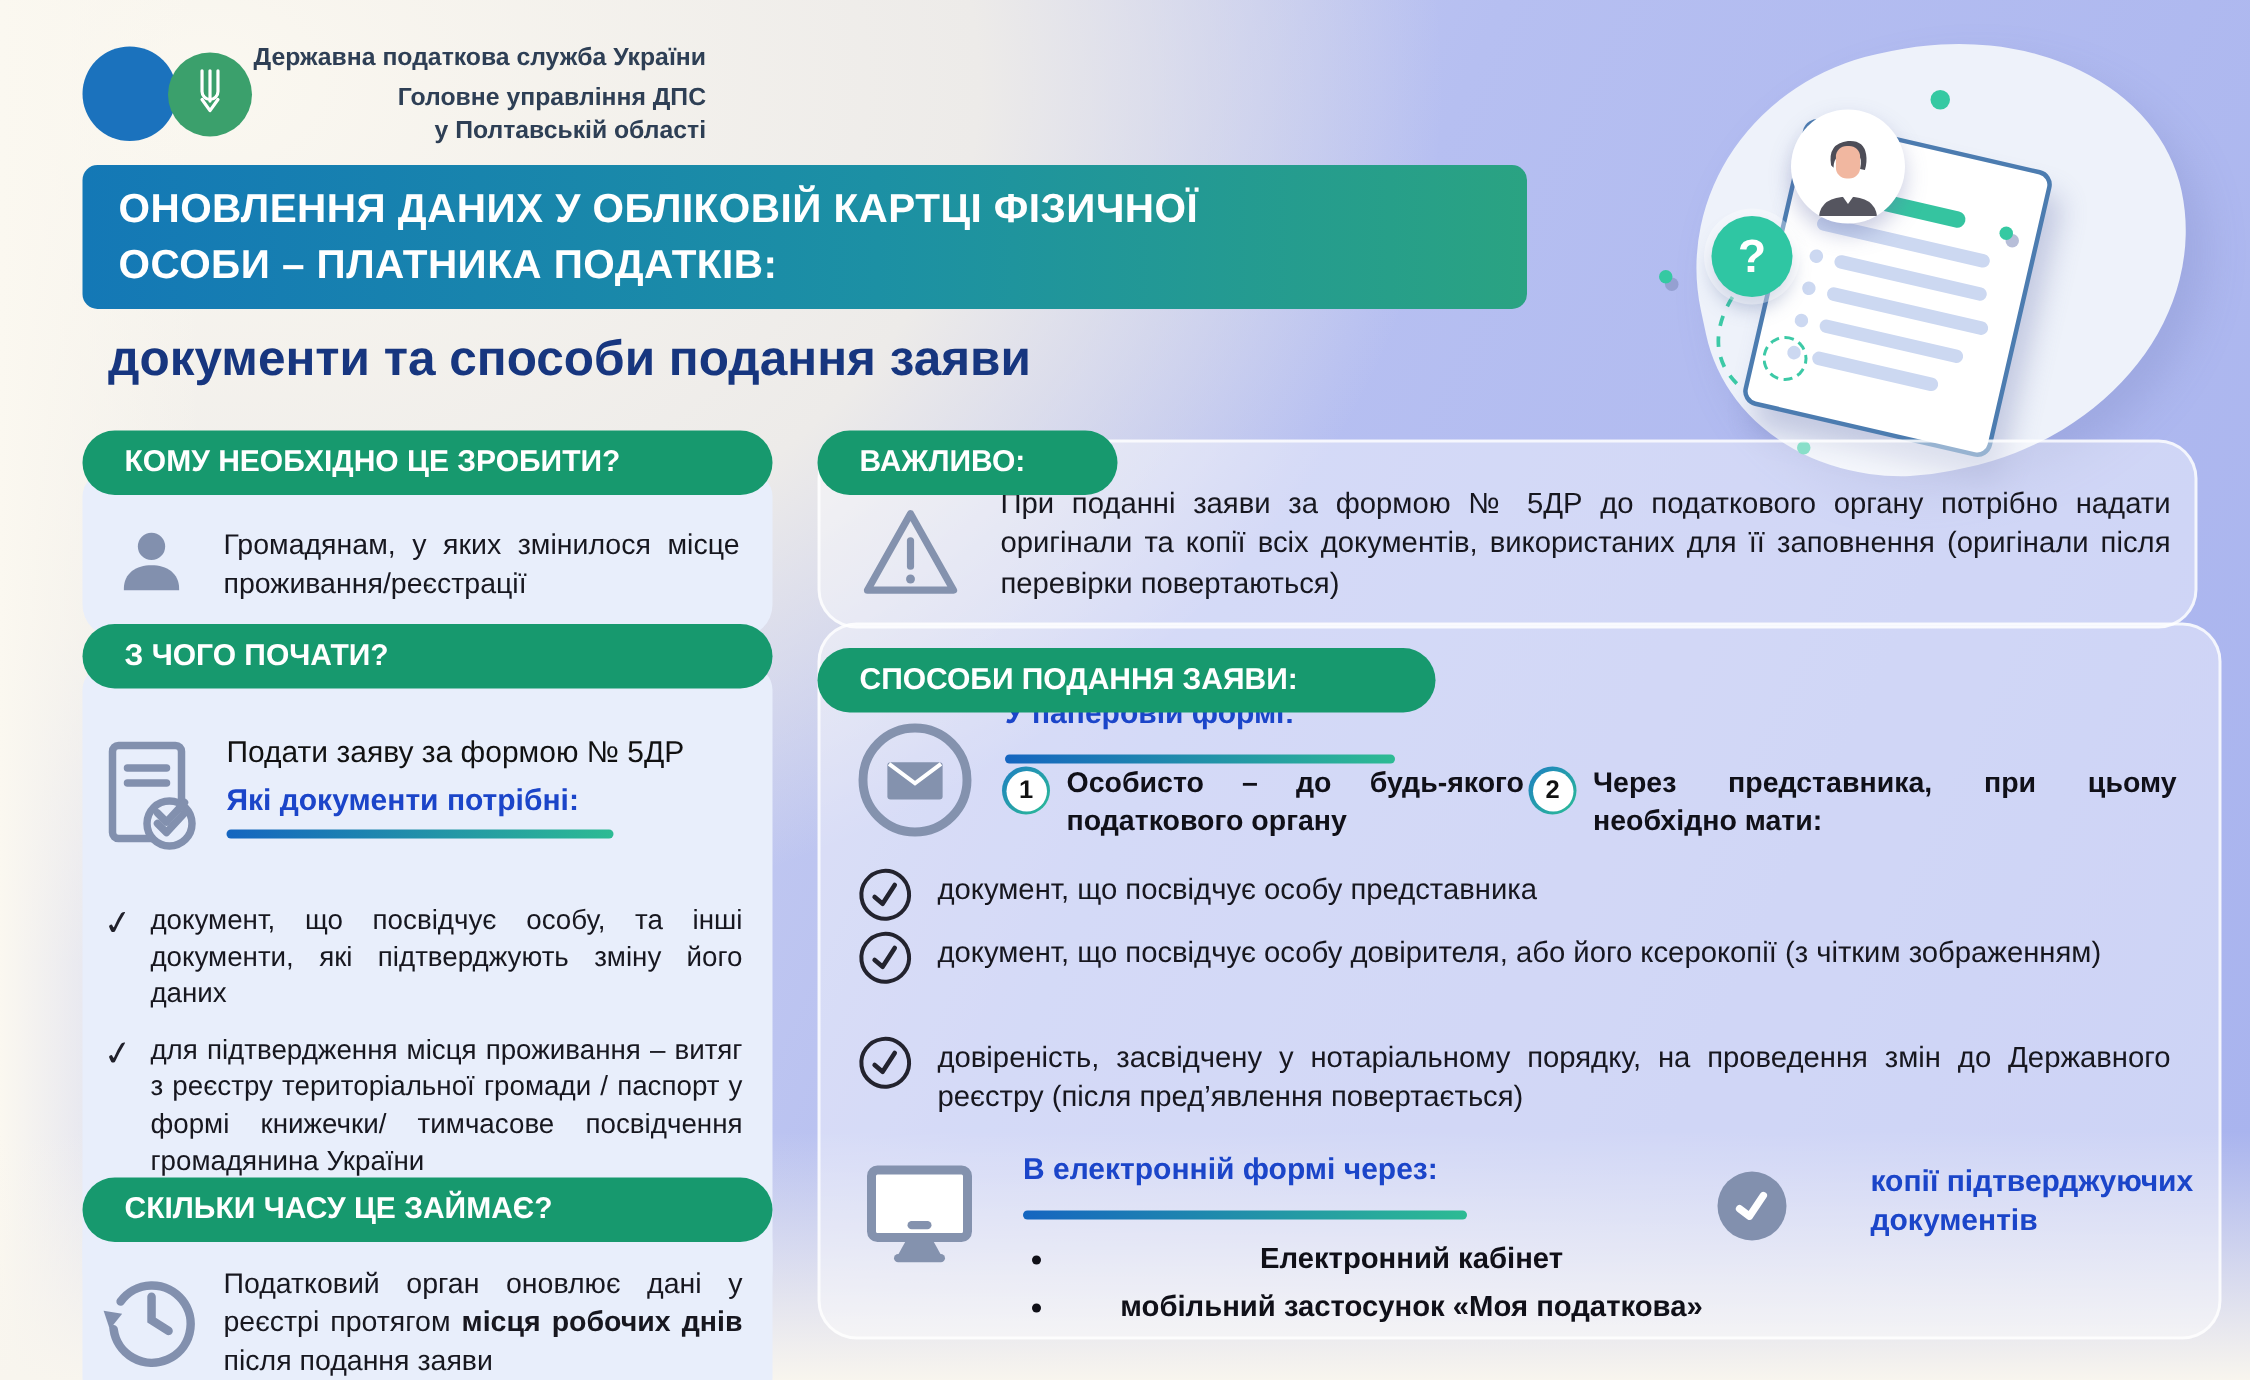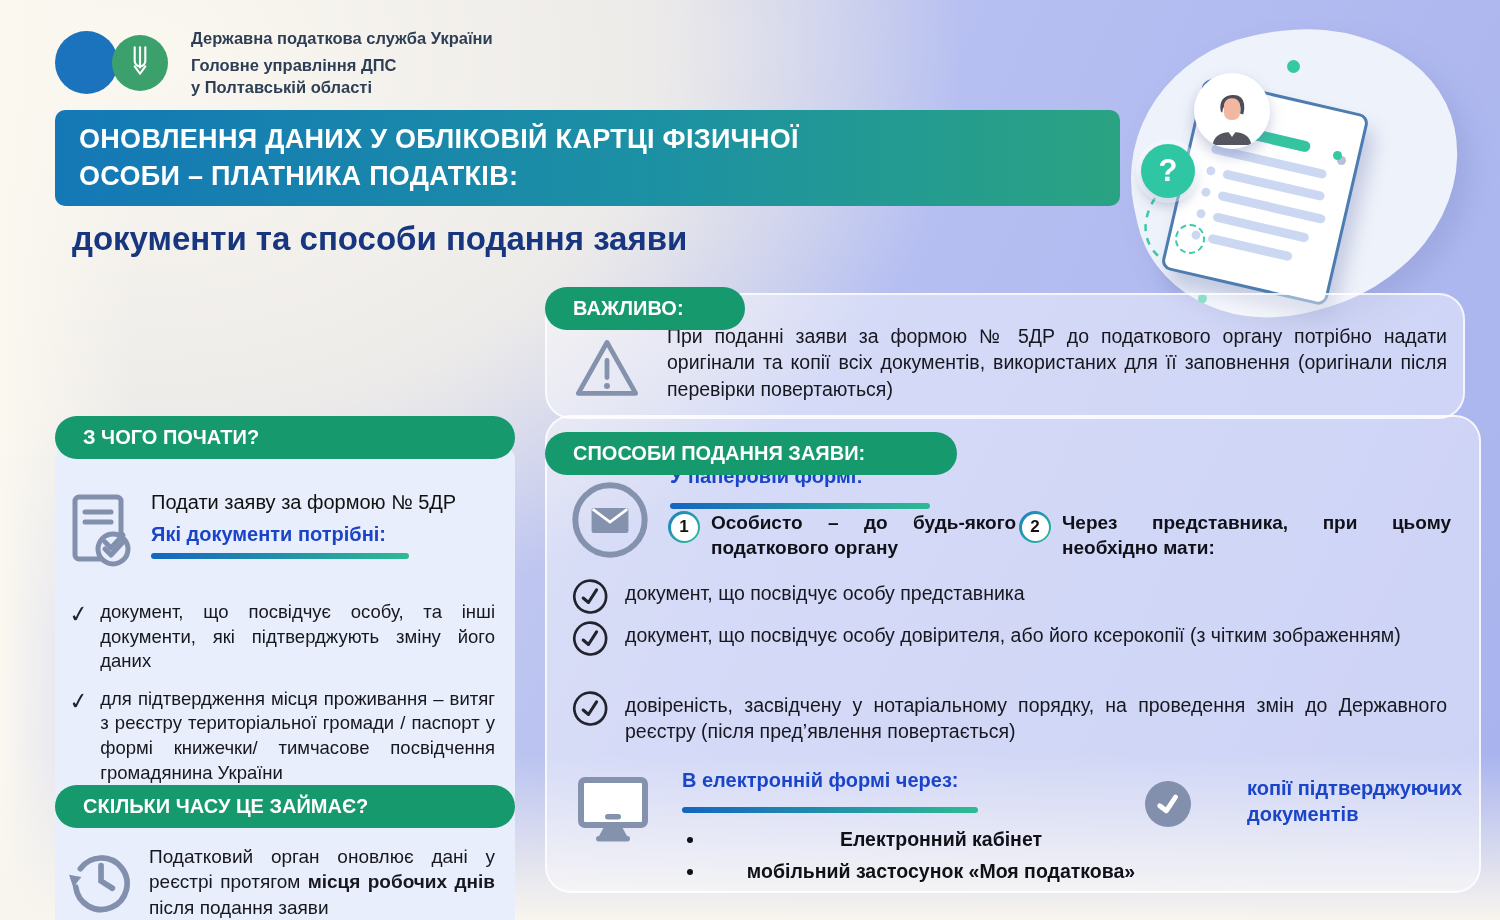--- a/index.html
+++ b/index.html
@@ -6,29 +6,29 @@
   body { font-family:"Liberation Sans","DejaVu Sans",sans-serif; }
   .page{
     position:relative; width:1500px; height:920px; overflow:hidden;
     background:
       linear-gradient(to top, #f8f5ee 0%, rgba(248,245,238,0) 18%),
       linear-gradient(to right, #fbf8f0 0%, rgba(251,248,240,0) 9%),
       radial-gradient(1150px 820px at 9% 6%, #fbf8f0 0%, #edebe9 45%, rgba(236,234,233,0) 72%),
       linear-gradient(115deg, #dcdeee 0%, #b6bff1 52%, #a8b3ee 100%);
   }
   
-  .logo{position:absolute; left:55px; top:28px; display:flex; gap:22px; align-items:center;}
+  .logo{position:absolute; left:55px; top:28px; display:flex; align-items:center;text-align:right;}
   .logo-circles{position:relative; width:114px; height:70px; flex:none;}
   .c-blue{position:absolute; left:0; top:3px; width:63px; height:63px; border-radius:50%; background:#1b72bd;}
   .c-green{position:absolute; left:57px; top:7px; width:56px; height:56px; border-radius:50%; background:#3ba06c; display:flex; align-items:center; justify-content:center;}
   .logo-text{color:#2e3f55; font-size:16.5px; line-height:1.32; font-weight:700;}
   .logo-text .l1{margin-bottom:5px;}
   
   .title-banner{
-    position:absolute; left:55px; top:110px; width:1065px; height:96px; border-radius:10px;
+    position:absolute; left:55px; top:110px; width:963px; height:96px; border-radius:10px;
     background:linear-gradient(90deg,#1478b6 0%, #1c90a4 55%, #2aa382 100%);
     color:#fff; font-weight:700; font-size:27px; line-height:1.38; letter-spacing:.3px;
     padding:0 24px; display:flex; flex-direction:column; justify-content:center; z-index:2;
   }
   .subtitle{position:absolute; left:72px; top:220px; font-size:33px; font-weight:700; color:#17367f; z-index:2;}
   
   .ill{position:absolute; left:1085px; top:18px; width:412px; height:300px; z-index:1;}
   .ill-blob{position:absolute; left:45px; top:12px; width:330px; height:282px; background:#eef2fa;
     border-radius:47% 53% 56% 44% / 52% 48% 55% 45%; transform:rotate(-12deg);
     box-shadow:10px 16px 26px rgba(120,130,190,.28);}
@@ -165,20 +165,34 @@
       </span>
     </div>
     <div class="ill-q">?</div>
     <div class="ill-dash-circle"></div>
     <div class="teal-dot" style="left:202px;top:42px;width:13px;height:13px;"></div>
     <div class="teal-dot dot-shadow" style="left:248px;top:133px;width:9px;height:9px;"></div>
     <div class="teal-dot" style="left:113px;top:276px;width:9px;height:9px;"></div>
     <div class="teal-dot dot-shadow" style="left:21px;top:162px;width:9px;height:9px;"></div>
   </div>
 
+  <section class="lsec sec-who">
+    <div class="pill">КОМУ НЕОБХІДНО ЦЕ ЗРОБИТИ?</div>
+    <div class="lsec-body">
+      <div class="who-row">
+        <span>
+          <svg width="52" height="52" viewBox="0 0 24 24">
+            <circle cx="12" cy="7.5" r="4.2" fill="#8290ae"></circle>
+            <path d="M3.5 20.5 c0-4.8 3.8-7.2 8.5-7.2 s8.5 2.4 8.5 7.2 v0.5 h-17 z" fill="#8290ae"></path>
+          </svg>
+        </span>
+        <div class="body-text">Громадянам, у яких змінилося місце проживання/реєстрації</div>
+      </div>
+    </div>
+  </section>
 
   <section class="lsec sec-start">
     <div class="pill">З ЧОГО ПОЧАТИ?</div>
     <div class="lsec-body">
       <div class="start-head">
         <span>
           <svg width="64" height="80" viewBox="0 0 64 80" fill="none" stroke="#8290ae" stroke-width="5" stroke-linecap="round" stroke-linejoin="round">
             <rect x="6" y="6" width="46" height="62" rx="4"></rect>
             <line x1="16" y1="21" x2="42" y2="21"></line>
             <line x1="16" y1="31" x2="42" y2="31"></line>

